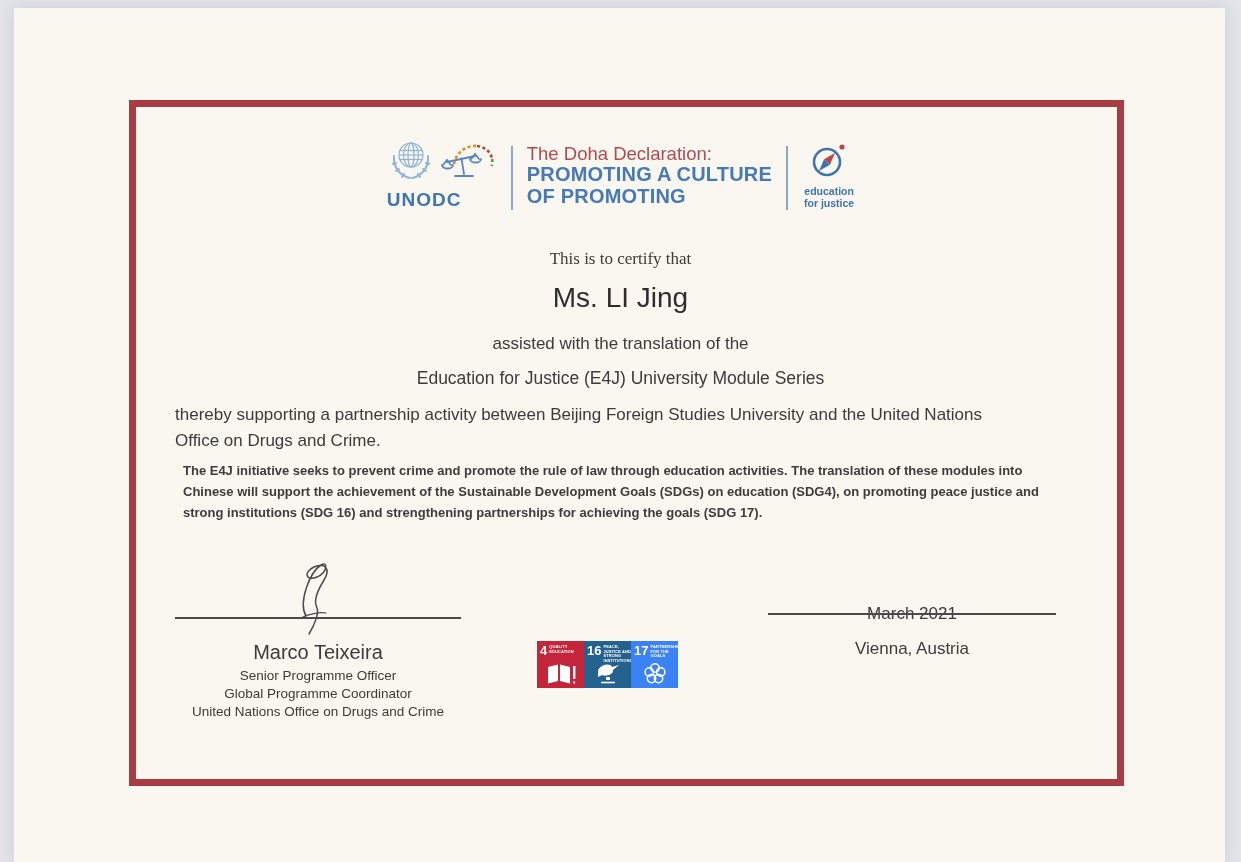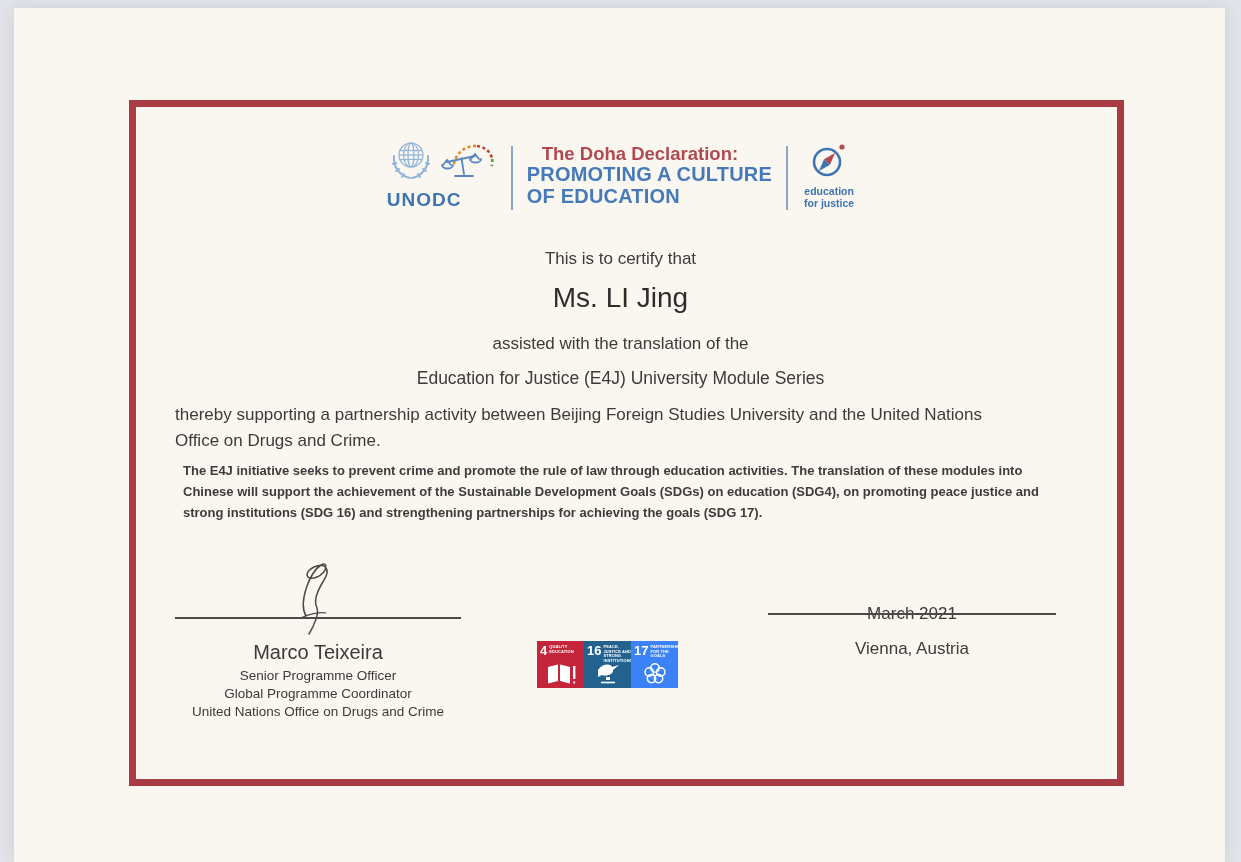--- a/index.html
+++ b/index.html
@@ -24,27 +24,27 @@
     display:flex;justify-content:center;align-items:flex-start;gap:14px;
   }
   .unodc-group{display:flex;flex-direction:column;align-items:flex-start;}
   .unodc-icons{display:flex;align-items:flex-end;gap:4px;height:48px;}
   .unodc-word{
     font-weight:bold;font-size:19px;color:#3f74b3;letter-spacing:1px;
     line-height:1;margin-top:2px;
   }
   .vdiv{width:2px;height:64px;background:#8aa6c8;margin-top:6px;}
   .doha-block{display:flex;flex-direction:column;align-items:flex-start;padding-top:4px;}
-  .doha-red{color:#b04a50;font-weight:bold;font-size:18.5px;line-height:1.1;margin-left:15px;}
+  .doha-red{color:#b04a50;font-weight:normal;font-size:18.5px;line-height:1.1;}
   .doha-blue{color:#4679b8;font-weight:bold;font-size:20px;line-height:1.08;letter-spacing:.2px;}
   .e4j-group{display:flex;flex-direction:column;align-items:center;margin-left:2px;}
   .e4j-text{color:#3f74b3;font-weight:bold;font-size:10.5px;line-height:1.1;text-align:left;align-self:center;}
   
   .cline{position:absolute;left:0;right:0;text-align:center;color:#3b3b3b;}
-  .certify{top:249px;font-size:17px;}
+  .certify{top:249px;font-size:17px;font-family:Liberation Serif, serif;}
   .recipient{top:282px;font-size:28px;font-weight:normal;color:#2d2d2d;}
   .assisted{top:334px;font-size:17px;}
   .series{top:368px;font-size:17.5px;}
   .para{
     position:absolute;left:175px;width:832px;top:402px;
     font-size:17px;color:#3b3b3b;line-height:1.5;text-align:left;
   }
   .fineprint{
     position:absolute;left:183px;width:876px;top:461px;
     font-size:13px;color:#3c3c3c;line-height:1.6;text-align:left;font-weight:bold;
@@ -115,21 +115,21 @@
       </span>
     </div>
     <div class="unodc-word">UNODC</div>
   </div>
 
   <div class="vdiv"></div>
 
   <div class="doha-block">
     <div class="doha-red">The Doha Declaration:</div>
     <div class="doha-blue">PROMOTING A CULTURE</div>
-    <div class="doha-blue">OF EDUCATION</div>
+    <div class="doha-blue">OF PROMOTING</div>
   </div>
 
   <div class="vdiv"></div>
 
   <div class="e4j-group">
     <span>
       <svg width="44" height="42" viewBox="0 0 44 42" fill="none">
         <circle cx="20" cy="22" r="13" stroke="#3f74b3" stroke-width="2.6"></circle>
         <g transform="rotate(42 20 22)">
           <polygon points="20,10 24,22 16,22" fill="#b5494f"></polygon>

